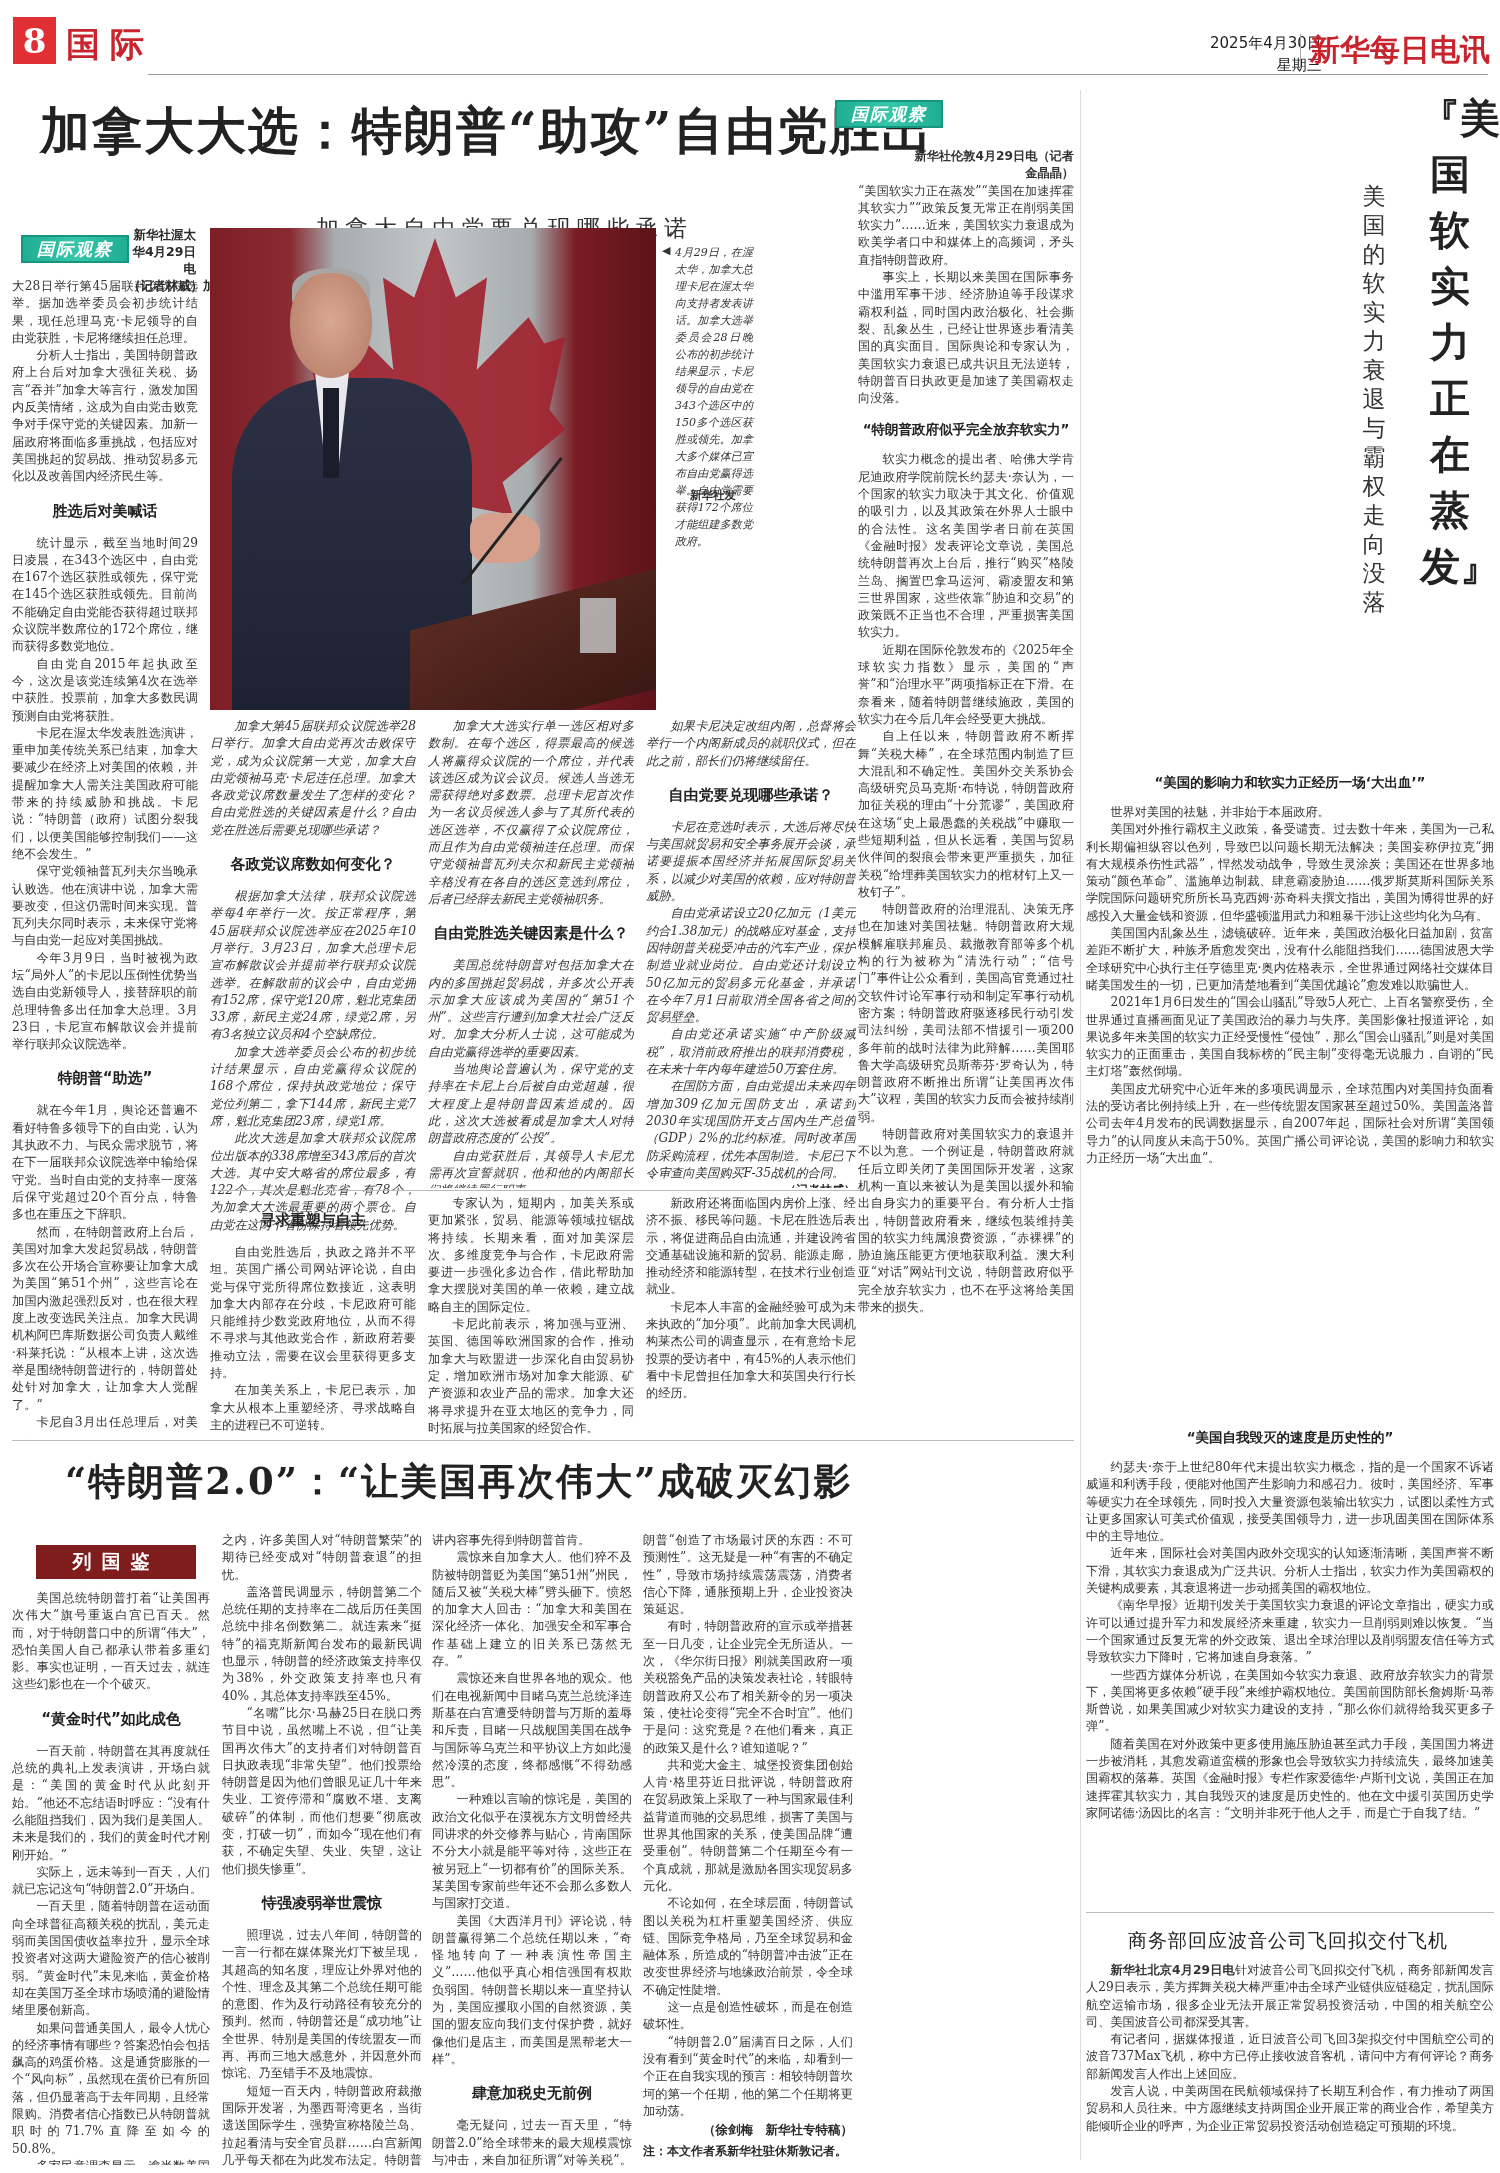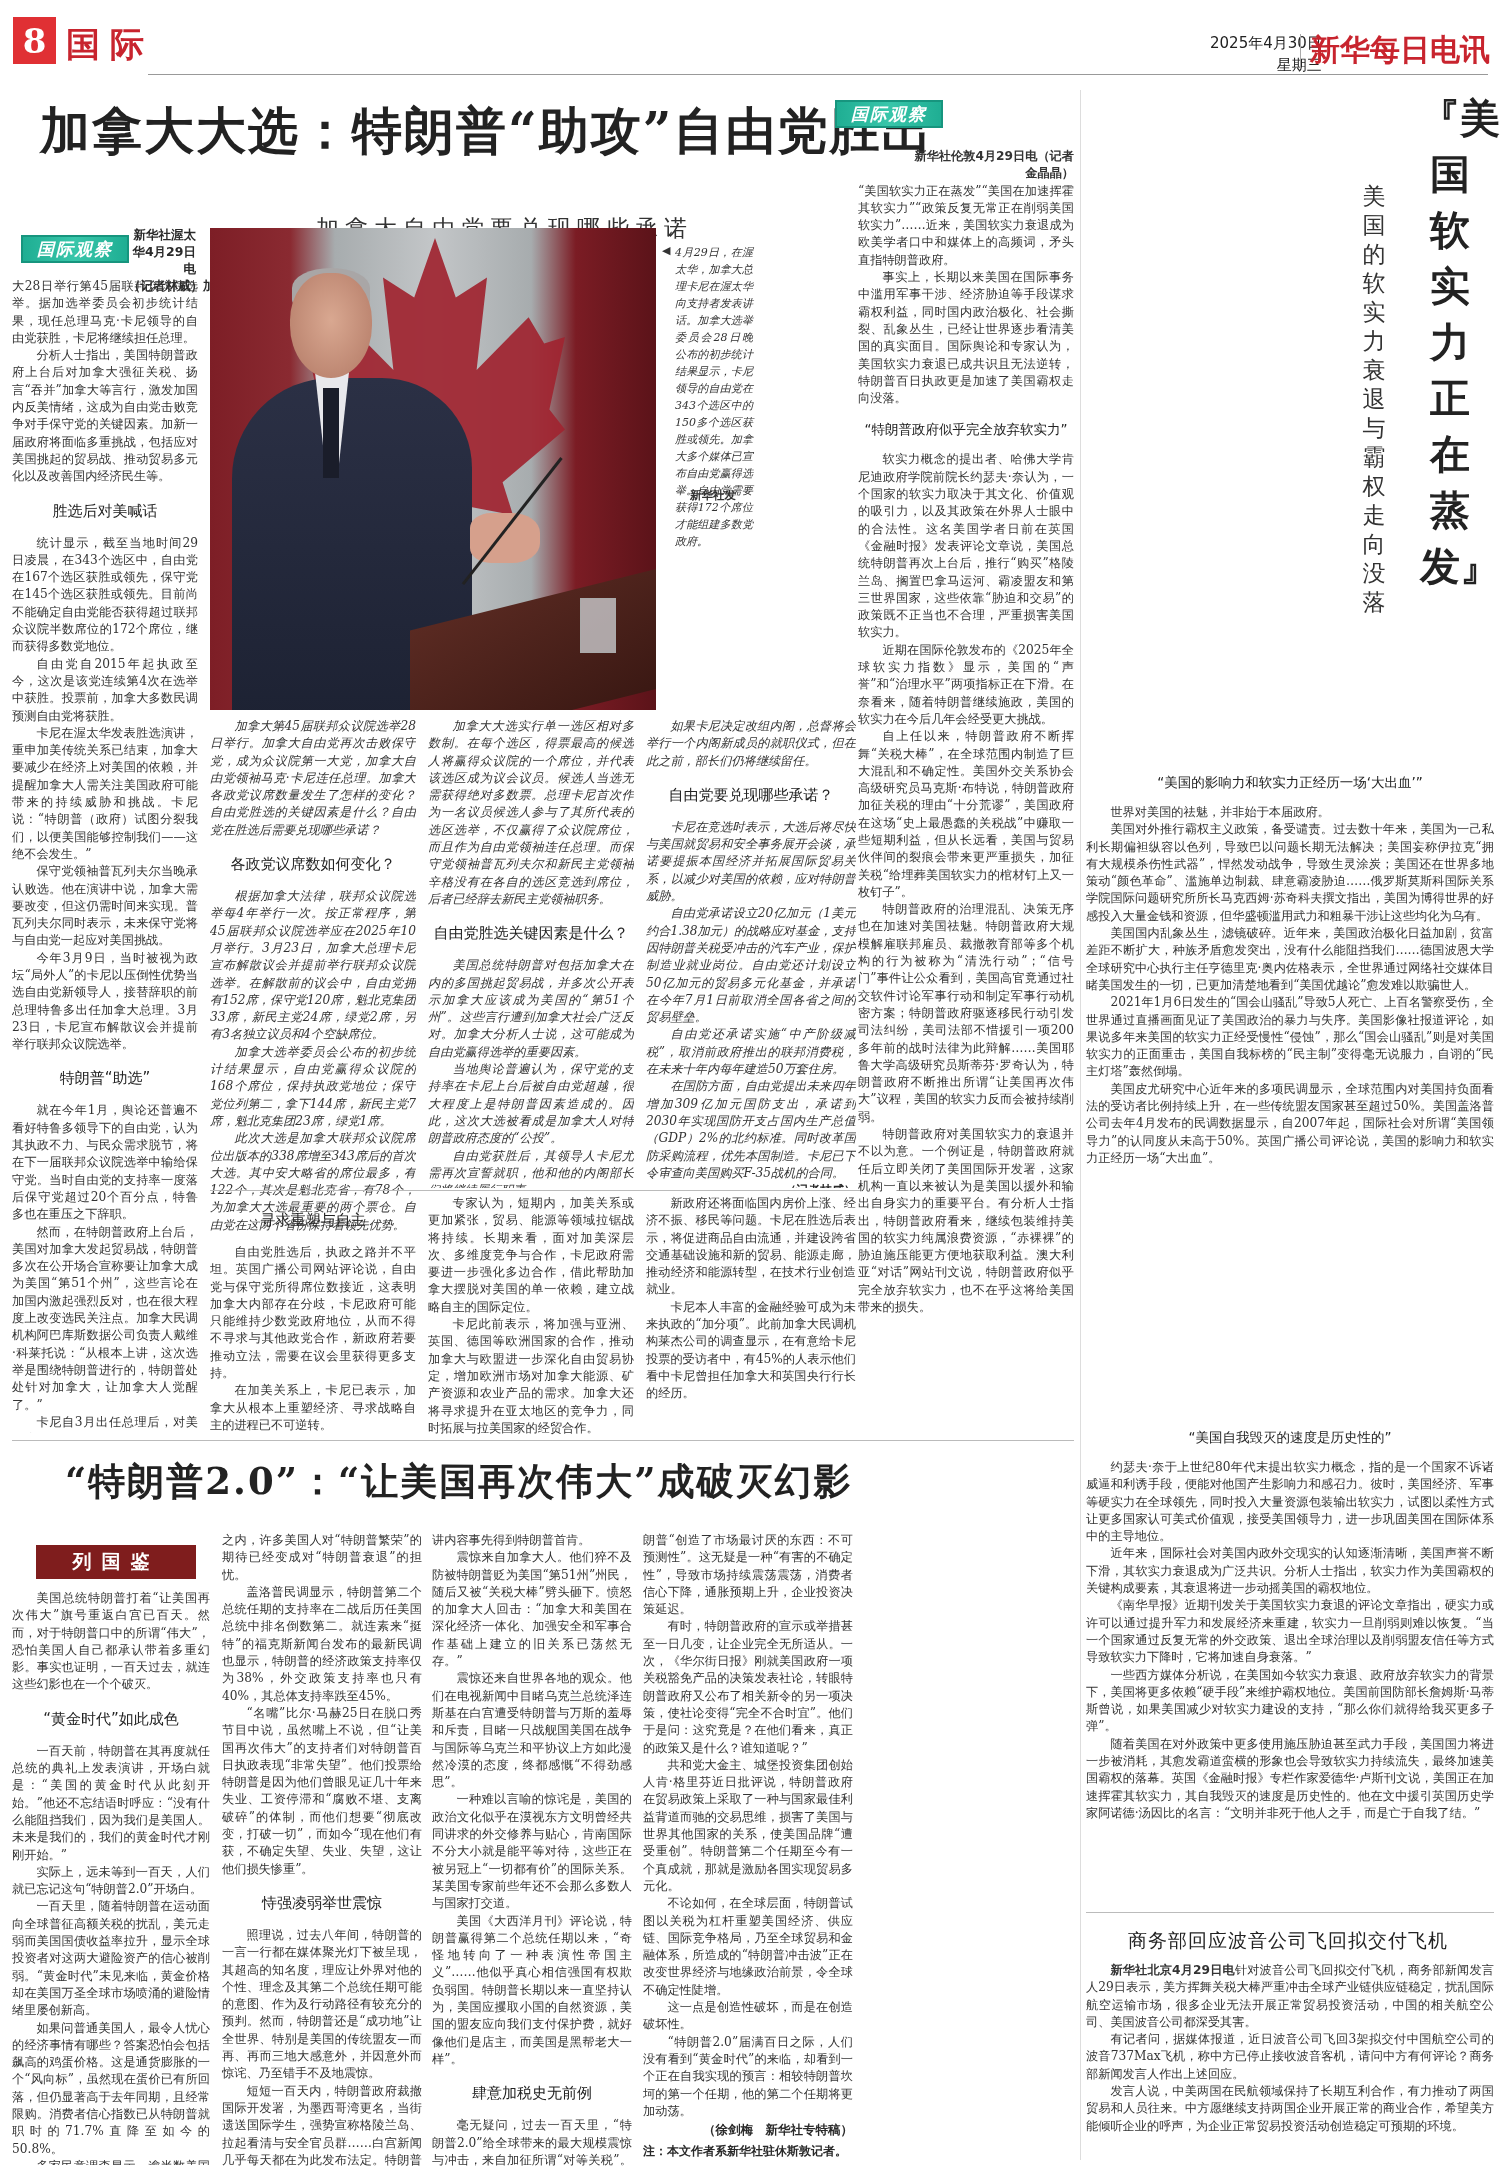--- a/index.html
+++ b/index.html
@@ -2,21 +2,21 @@
 <html><head>
 <meta charset="utf-8">
 <style>
   * { box-sizing: border-box; margin: 0; padding: 0; }
   html, body { width: 1500px; height: 2173px; background: #ffffff; overflow: hidden; }
   body { font-family: "DejaVu Serif", "Liberation Serif", serif; color: #2a2a2a; position: relative; }
   .abs { position: absolute; }
   p.body-text { font-size: 12.2px; line-height: 17.3px; text-align: justify; text-indent: 2em; color: #333; }
   p.body-text.noindent { text-indent: 0; }
   .col { position: absolute; overflow: hidden; }
-  .subhead { font-family: "DejaVu Sans", "Liberation Sans", sans-serif; font-weight: normal; font-size: 15px; text-align: center; color: #222; margin: 16px 0 14px; }
+  .subhead { font-family: "DejaVu Sans", "Liberation Sans", sans-serif; font-weight: bold; font-size: 15px; text-align: center; color: #222; margin: 16px 0 14px; }
   .subhead.small { font-size: 13.5px; margin: 14px 0 12px; }
   .dateline { font-family: "DejaVu Sans", "Liberation Sans", sans-serif; font-weight: bold; }
   .kai { font-family: "DejaVu Serif", serif; font-style: italic; }
 
   
   .page-num { left: 13px; top: 17px; width: 43px; height: 47px; background: #e03034; color: #fff; font-family: "DejaVu Serif", serif; font-weight: bold; font-size: 34px; display: flex; align-items: center; justify-content: center; }
   .section-name { left: 66px; top: 22px; font-size: 34px; color: #c8242e; font-weight: bold; letter-spacing: 10px; }
   .header-rule { left: 148px; top: 74px; width: 1340px; height: 1px; background: #999; }
   .date-box { left: 1210px; top: 32px; text-align: right; font-family: "DejaVu Sans", sans-serif; font-size: 15px; line-height: 22px; color: #222; }
   .date-divider { left: 1300px; top: 34px; width: 1px; height: 34px; background: #aaa; }

